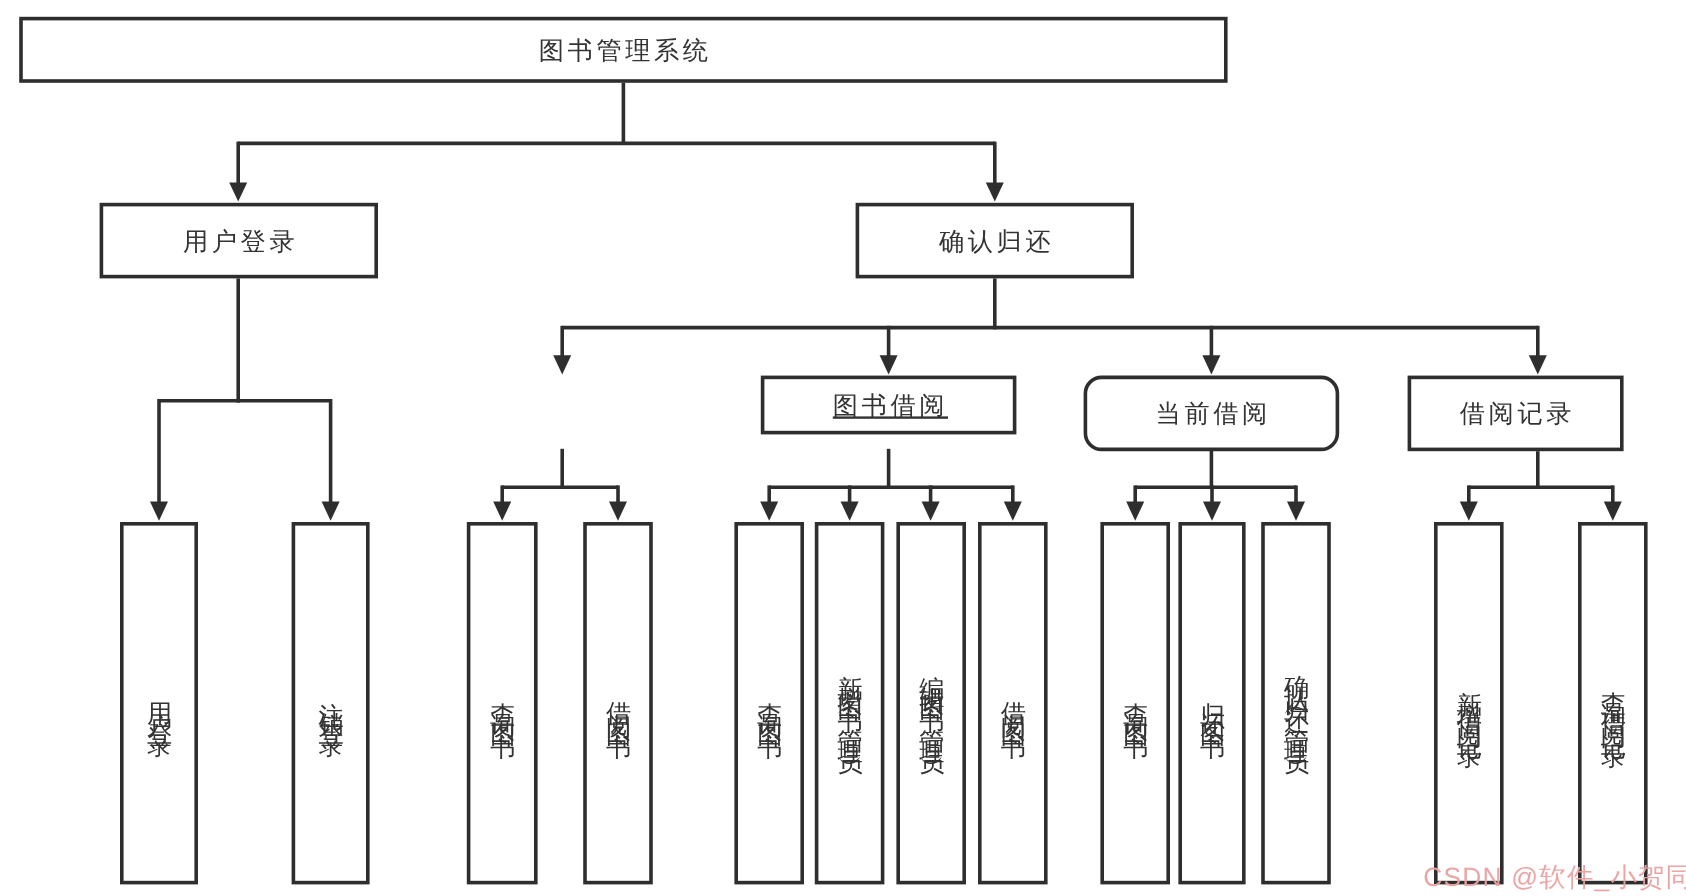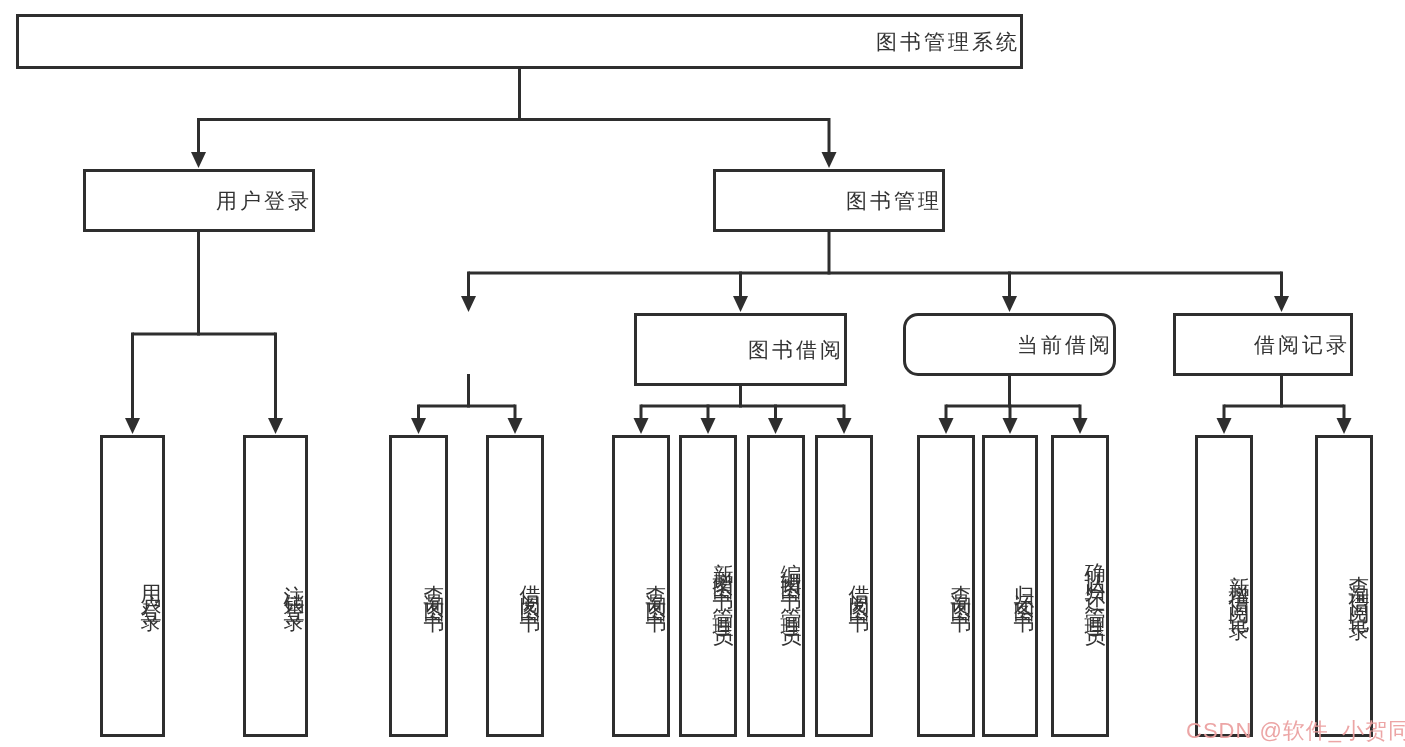--- a/index.html
+++ b/index.html
@@ -3,33 +3,33 @@
 <meta charset="utf-8">
 <style>
   html,body{margin:0;padding:0;background:#ffffff;}
   #canvas{
     position:relative;width:1405px;height:747px;background:#ffffff;overflow:hidden;
     font-family:"Liberation Sans","DejaVu Sans",sans-serif;
   }
   #wires{position:absolute;left:0;top:0;width:1405px;height:747px;}
   .box{
     position:absolute;box-sizing:border-box;border:3px solid #2e2e2e;background:#ffffff;
-    display:flex;align-items:center;justify-content:flex-end;color:#333333;
+    display:flex;align-items:center;justify-content:center;color:#333333;
   }
   .hlabel{font-size:21px;letter-spacing:3px;text-indent:3px;white-space:nowrap;}
   .leaf span{
     writing-mode:vertical-rl;text-orientation:mixed;
     font-size:21px;letter-spacing:9px;line-height:1;white-space:nowrap;color:#333333;
   }
   
   #n-root{left:16px;top:14px;width:1007px;height:55px;}
   #n-login{left:83px;top:169px;width:232px;height:63px;}
   #n-mgmt{left:713px;top:169px;width:232px;height:63px;}
   #n-newbook{left:362px;top:313px;width:213px;height:63px;}
-  #n-borrow{left:634px;top:313px;width:213px;height:73px;}
+  #n-borrow{left:634px;top:313px;width:213px;height:49px;text-decoration:underline;}
   #n-current{left:903px;top:313px;width:213px;height:63px;border-radius:15px;}
   #n-records{left:1173px;top:313px;width:180px;height:63px;}
   .leaf{top:435px;height:302px;}
   #lf-1{left:100px;width:65px;}  #lf-2{left:243px;width:65px;}
   #lf-3{left:389px;width:59px;}  #lf-4{left:486px;width:58px;}
   #lf-5{left:612px;width:58px;}  #lf-6{left:679px;width:58px;}
   #lf-7{left:747px;width:58px;}  #lf-8{left:815px;width:58px;}
   #lf-9{left:917px;width:58px;}  #lf-10{left:982px;width:56px;}
   #lf-11{left:1051px;width:58px;} #lf-12{left:1195px;width:58px;}
   #lf-13{left:1315px;width:58px;}
@@ -110,21 +110,21 @@
   </svg>
 
   <div class="box" id="n-root">
     <span class="hlabel">图书管理系统</span>
   </div>
 
   <div class="box" id="n-login">
     <span class="hlabel">用户登录</span>
   </div>
   <div class="box" id="n-mgmt">
-    <span class="hlabel">图书管理</span>
+    <span class="hlabel">确认归还</span>
   </div>
 
   <div class="box" id="n-borrow">
     <span class="hlabel">图书借阅</span>
   </div>
   <div class="box" id="n-current">
     <span class="hlabel">当前借阅</span>
   </div>
   <div class="box" id="n-records">
     <span class="hlabel">借阅记录</span>

